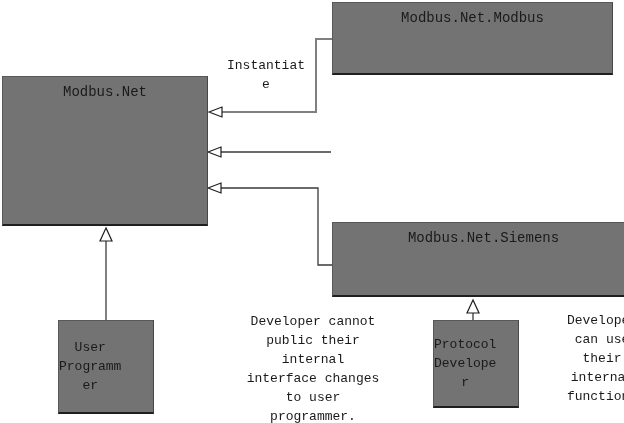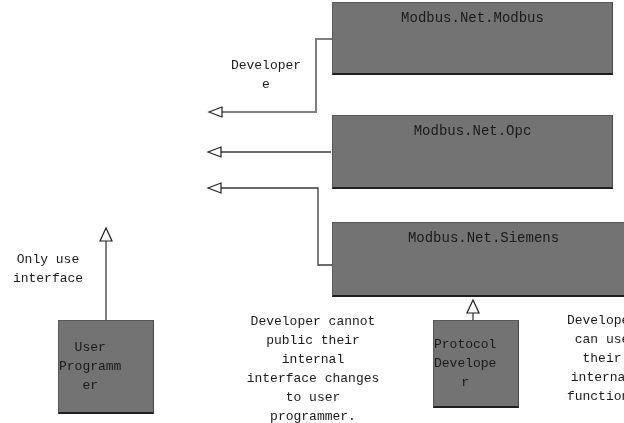--- a/index.html
+++ b/index.html
@@ -43,50 +43,48 @@
     <path d="M332 265 H318 V188 H221" fill="none" stroke="#3a3a3a" stroke-width="1.3"></path>
     <polygon points="208,188 221,183 221,193" fill="#ffffff" stroke="#1f1f1f" stroke-width="1.2"></polygon>
 
     <path d="M106 320 V240" fill="none" stroke="#7f7f7f" stroke-width="2"></path>
     <polygon points="106,228 100,241 112,241" fill="#ffffff" stroke="#1f1f1f" stroke-width="1.2"></polygon>
 
     <path d="M473 320 V312" fill="none" stroke="#3a3a3a" stroke-width="1.3"></path>
     <polygon points="473,300 467,313 479,313" fill="#ffffff" stroke="#1f1f1f" stroke-width="1.2"></polygon>
   </svg>
 
+  <div class="box" style="left:2px;top:76px;width:206px;height:150px;">
+    <span class="title">Modbus.Net</span>
+  </div>
 
   <div class="box" style="left:332px;top:2px;width:281px;height:73px;">
     <span class="title">Modbus.Net.Modbus</span>
   </div>
 
-  <div class="box" style="left:332px;top:115px;width:281px;height:74px;">
-    <span class="title">Modbus.Net.Opc</span>
-  </div>
 
   <div class="box" style="left:332px;top:222px;width:303px;height:75px;">
     <span class="title">Modbus.Net.Siemens</span>
   </div>
 
   <div class="box actor-box" style="left:58px;top:320px;width:96px;height:94px;">
     <span class="title">User
 Programm
 er</span>
   </div>
 
   <div class="box actor-box" style="left:433px;top:320px;width:86px;height:88px;">
     <span class="title">Protocol
 Develope
 r</span>
   </div>
 
-  <div class="note" style="left:220px;top:56px;width:92px;">Developer
+  <div class="note" style="left:220px;top:56px;width:92px;">Instantiat
 e</div>
 
-  <div class="note" style="left:4px;top:250px;width:88px;">Only use
-interface</div>
 
   <div class="note" style="left:233px;top:312px;width:160px;">Developer cannot
 public their
 internal
 interface changes
 to user
 programmer.</div>
 
   <div class="note" style="left:552px;top:311px;width:100px;">Developer
 can use

